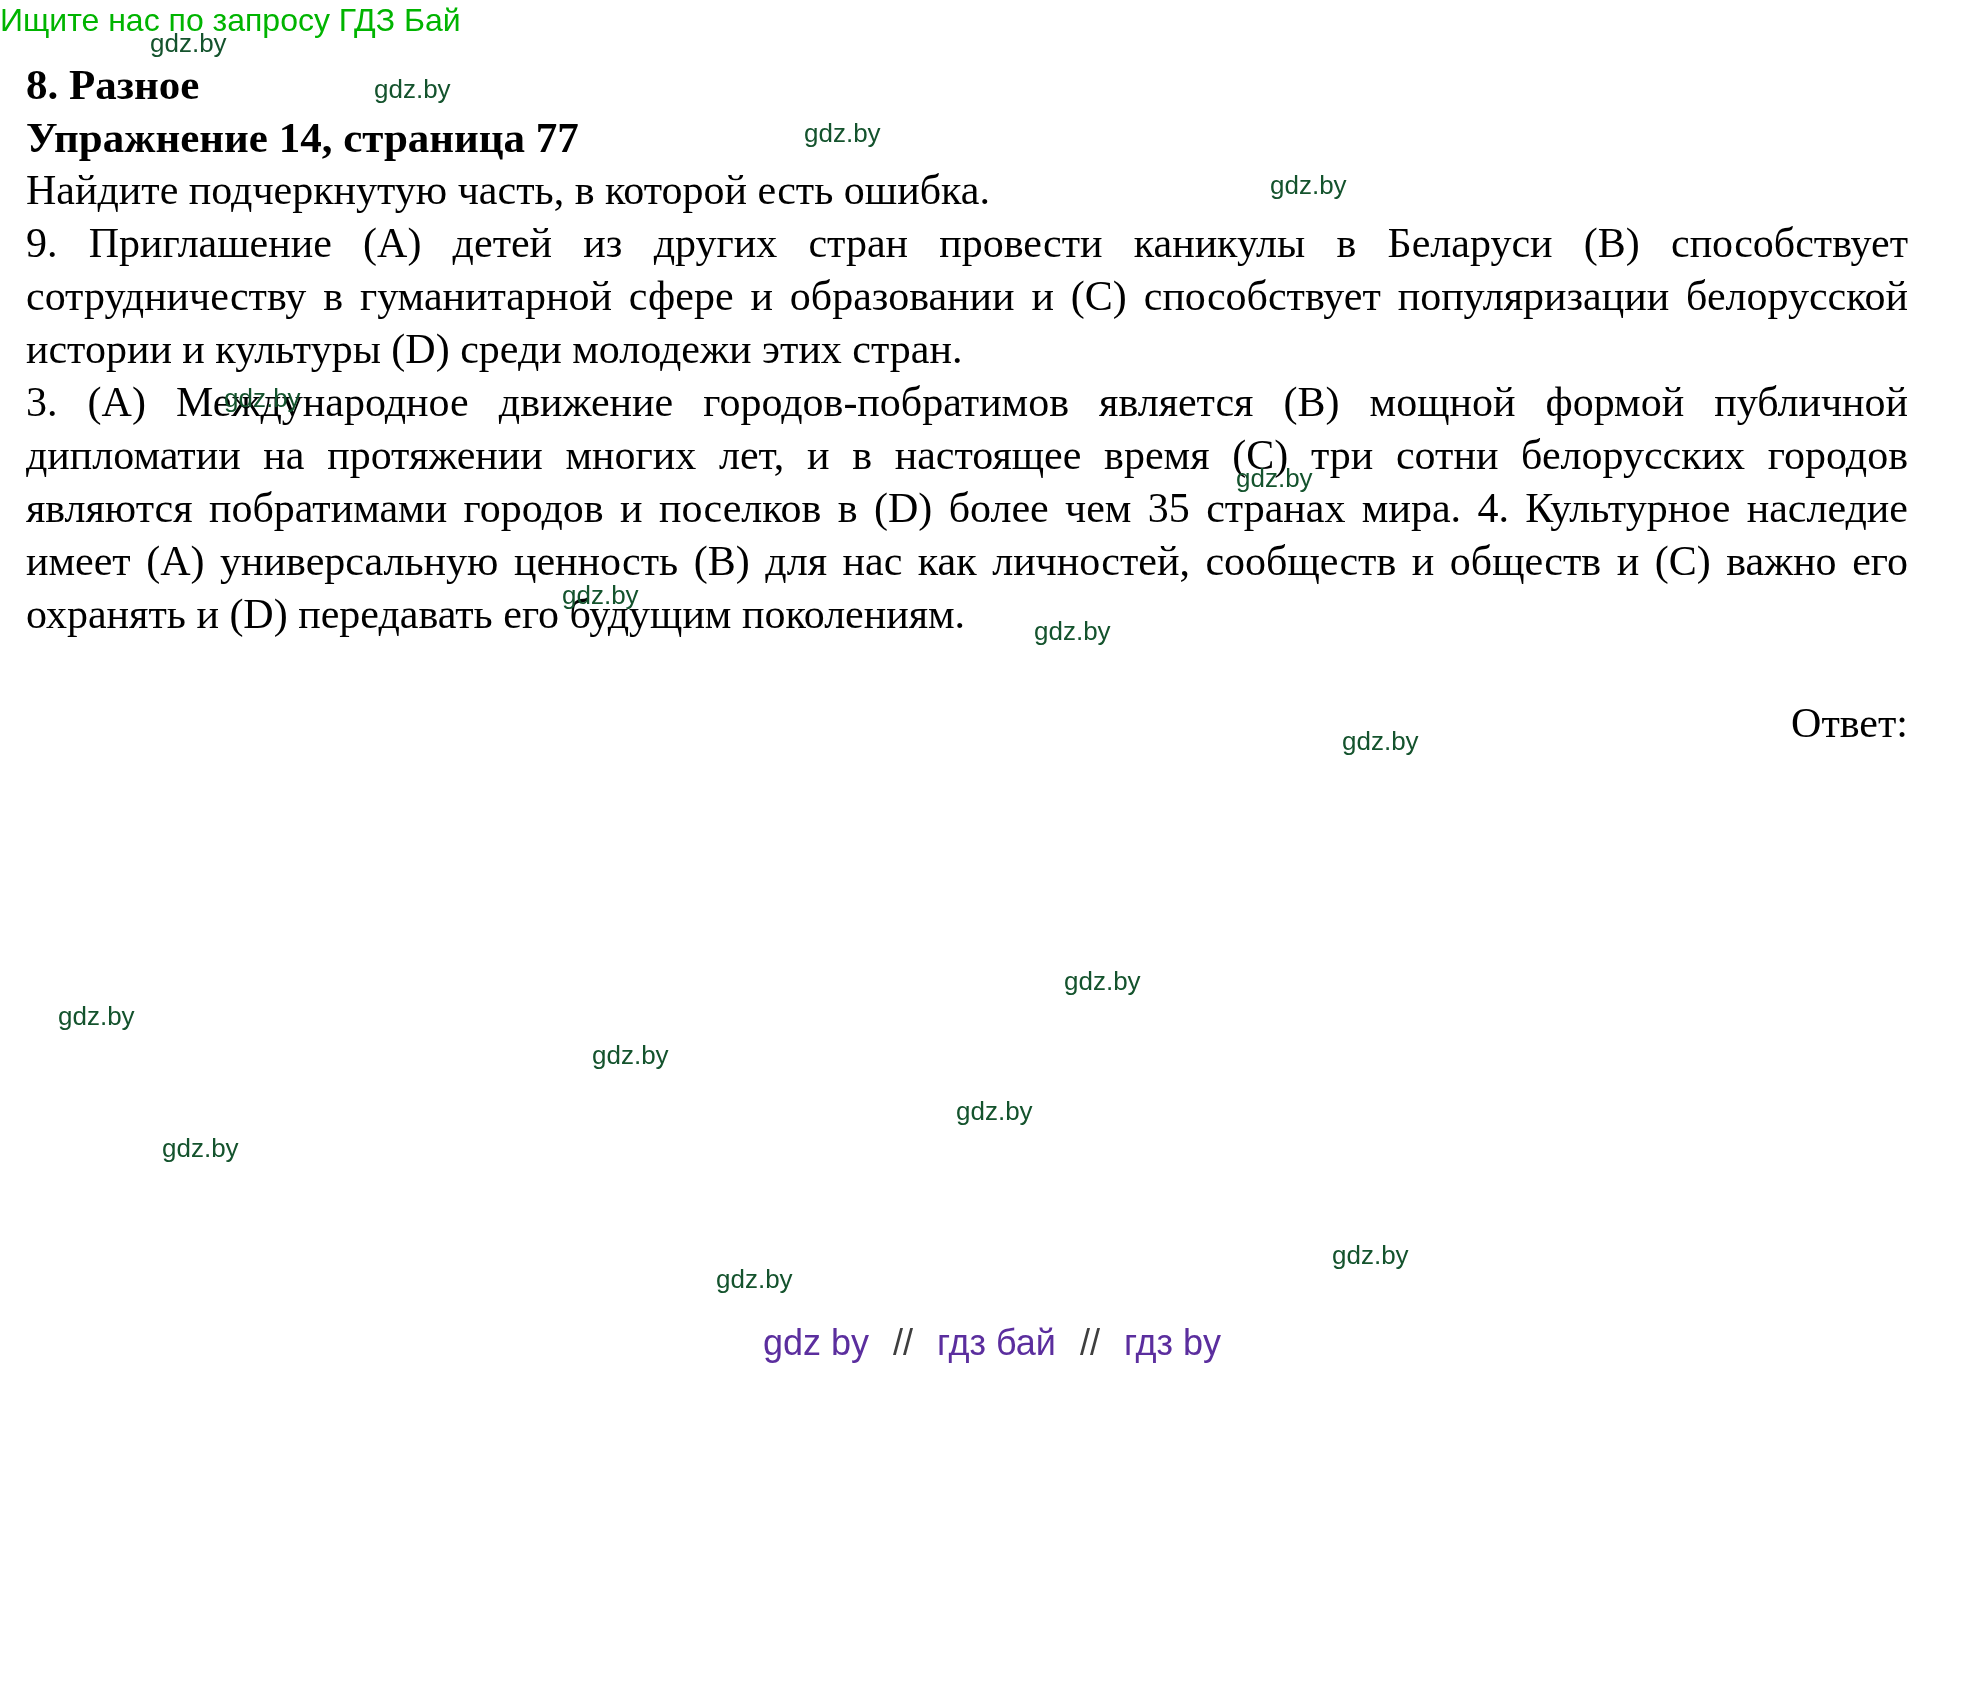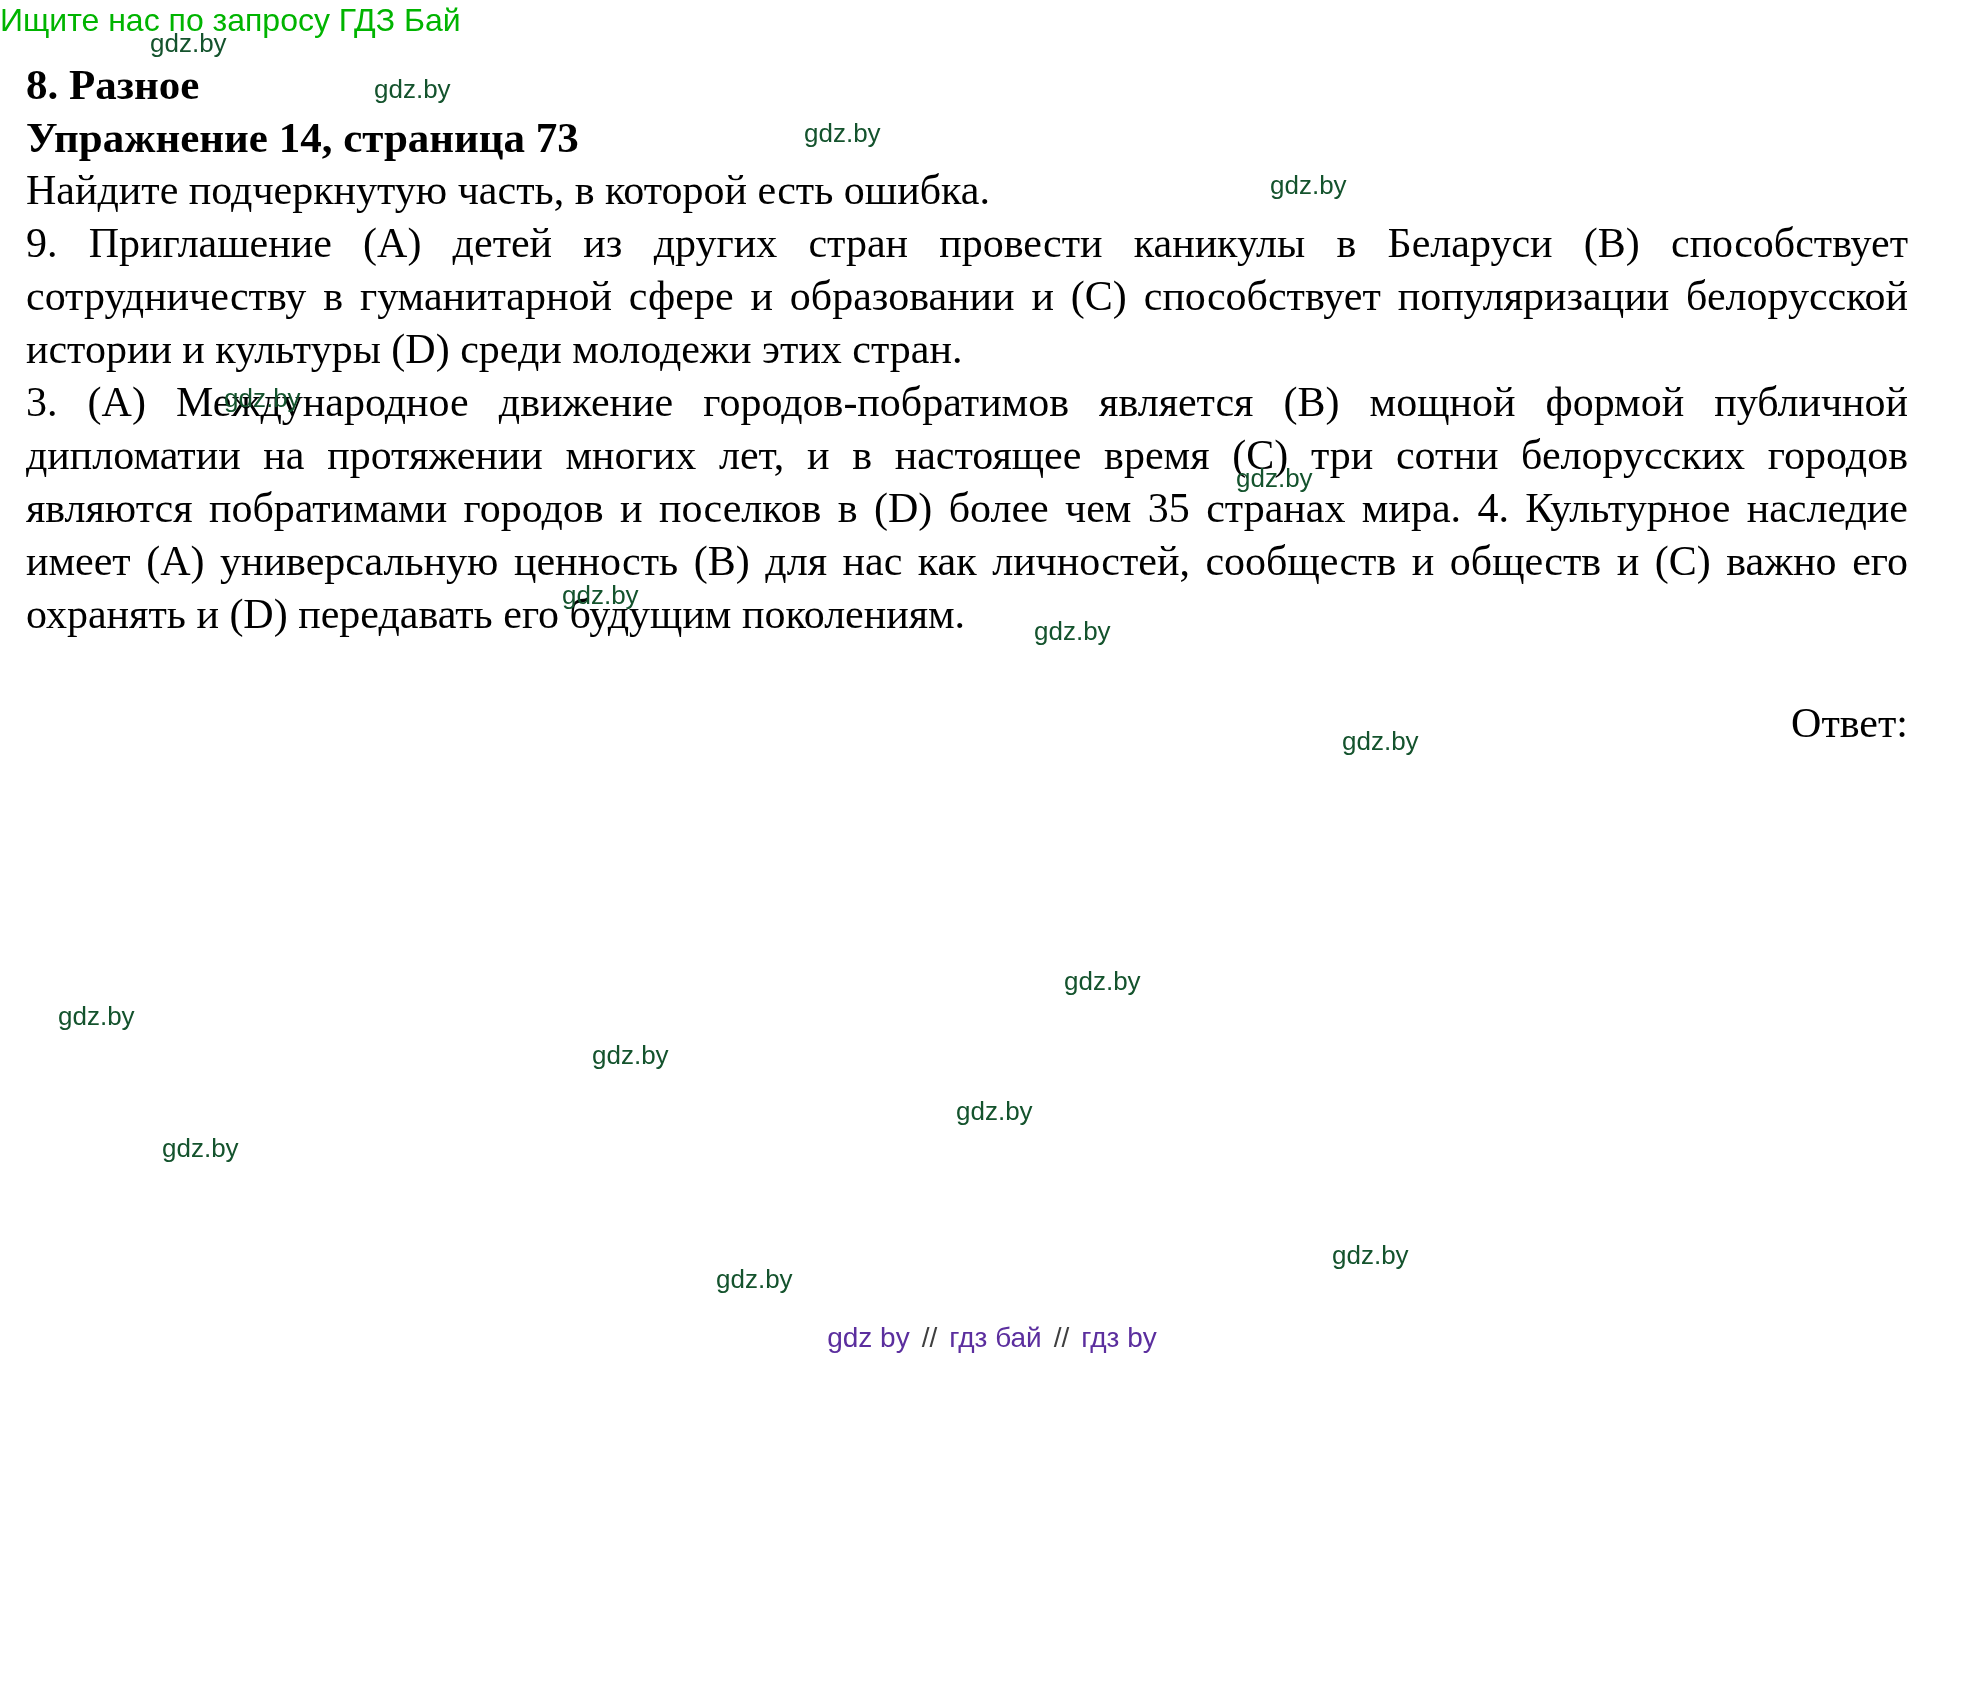--- a/index.html
+++ b/index.html
@@ -56,35 +56,35 @@
     color: #14532d;
     white-space: nowrap;
   }
   .footer {
     position: absolute;
     top: 1322px;
     left: 0;
     width: 100%;
     display: flex;
     justify-content: center;
-    gap: 12px;
+    gap: 24px;
     font-family: "Liberation Sans", sans-serif;
-    font-size: 28px;
+    font-size: 36px;
   }
   .footer .link { color: #5b2e9e; text-decoration: none; cursor: pointer; }
   .footer .sep { color: #3f3f3f; }
 </style>
 </head>
 <body>
 
 <div class="banner">Ищите нас по запросу ГДЗ Бай</div>
 
 <div class="content">
   <h1>8. Разное</h1>
-  <h2>Упражнение 14, страница 73</h2>
+  <h2>Упражнение 14, страница 77</h2>
   <p class="task">Найдите подчеркнутую часть, в которой есть ошибка.</p>
   <p>9. Приглашение (A) детей из других стран провести каникулы в Беларуси (B) способствует сотрудничеству в гуманитарной сфере и образовании и (C) способствует популяризации белорусской истории и культуры (D) среди молодежи этих стран.</p>
   <p>3. (A) Международное движение городов-побратимов является (B) мощной формой публичной дипломатии на протяжении многих лет, и в настоящее время (C) три сотни белорусских городов являются побратимами городов и поселков в (D) более чем 35 странах мира. 4. Культурное наследие имеет (A) универсальную ценность (B) для нас как личностей, сообществ и обществ и (C) важно его охранять и (D) передавать его будущим поколениям.</p>
   <p class="answer-label">Ответ:</p>
 </div>
 
 <div>
   <span class="wm" style="left:150px;top:28px">gdz.by</span>
   <span class="wm" style="left:374px;top:74px">gdz.by</span>
   <span class="wm" style="left:804px;top:118px">gdz.by</span>

